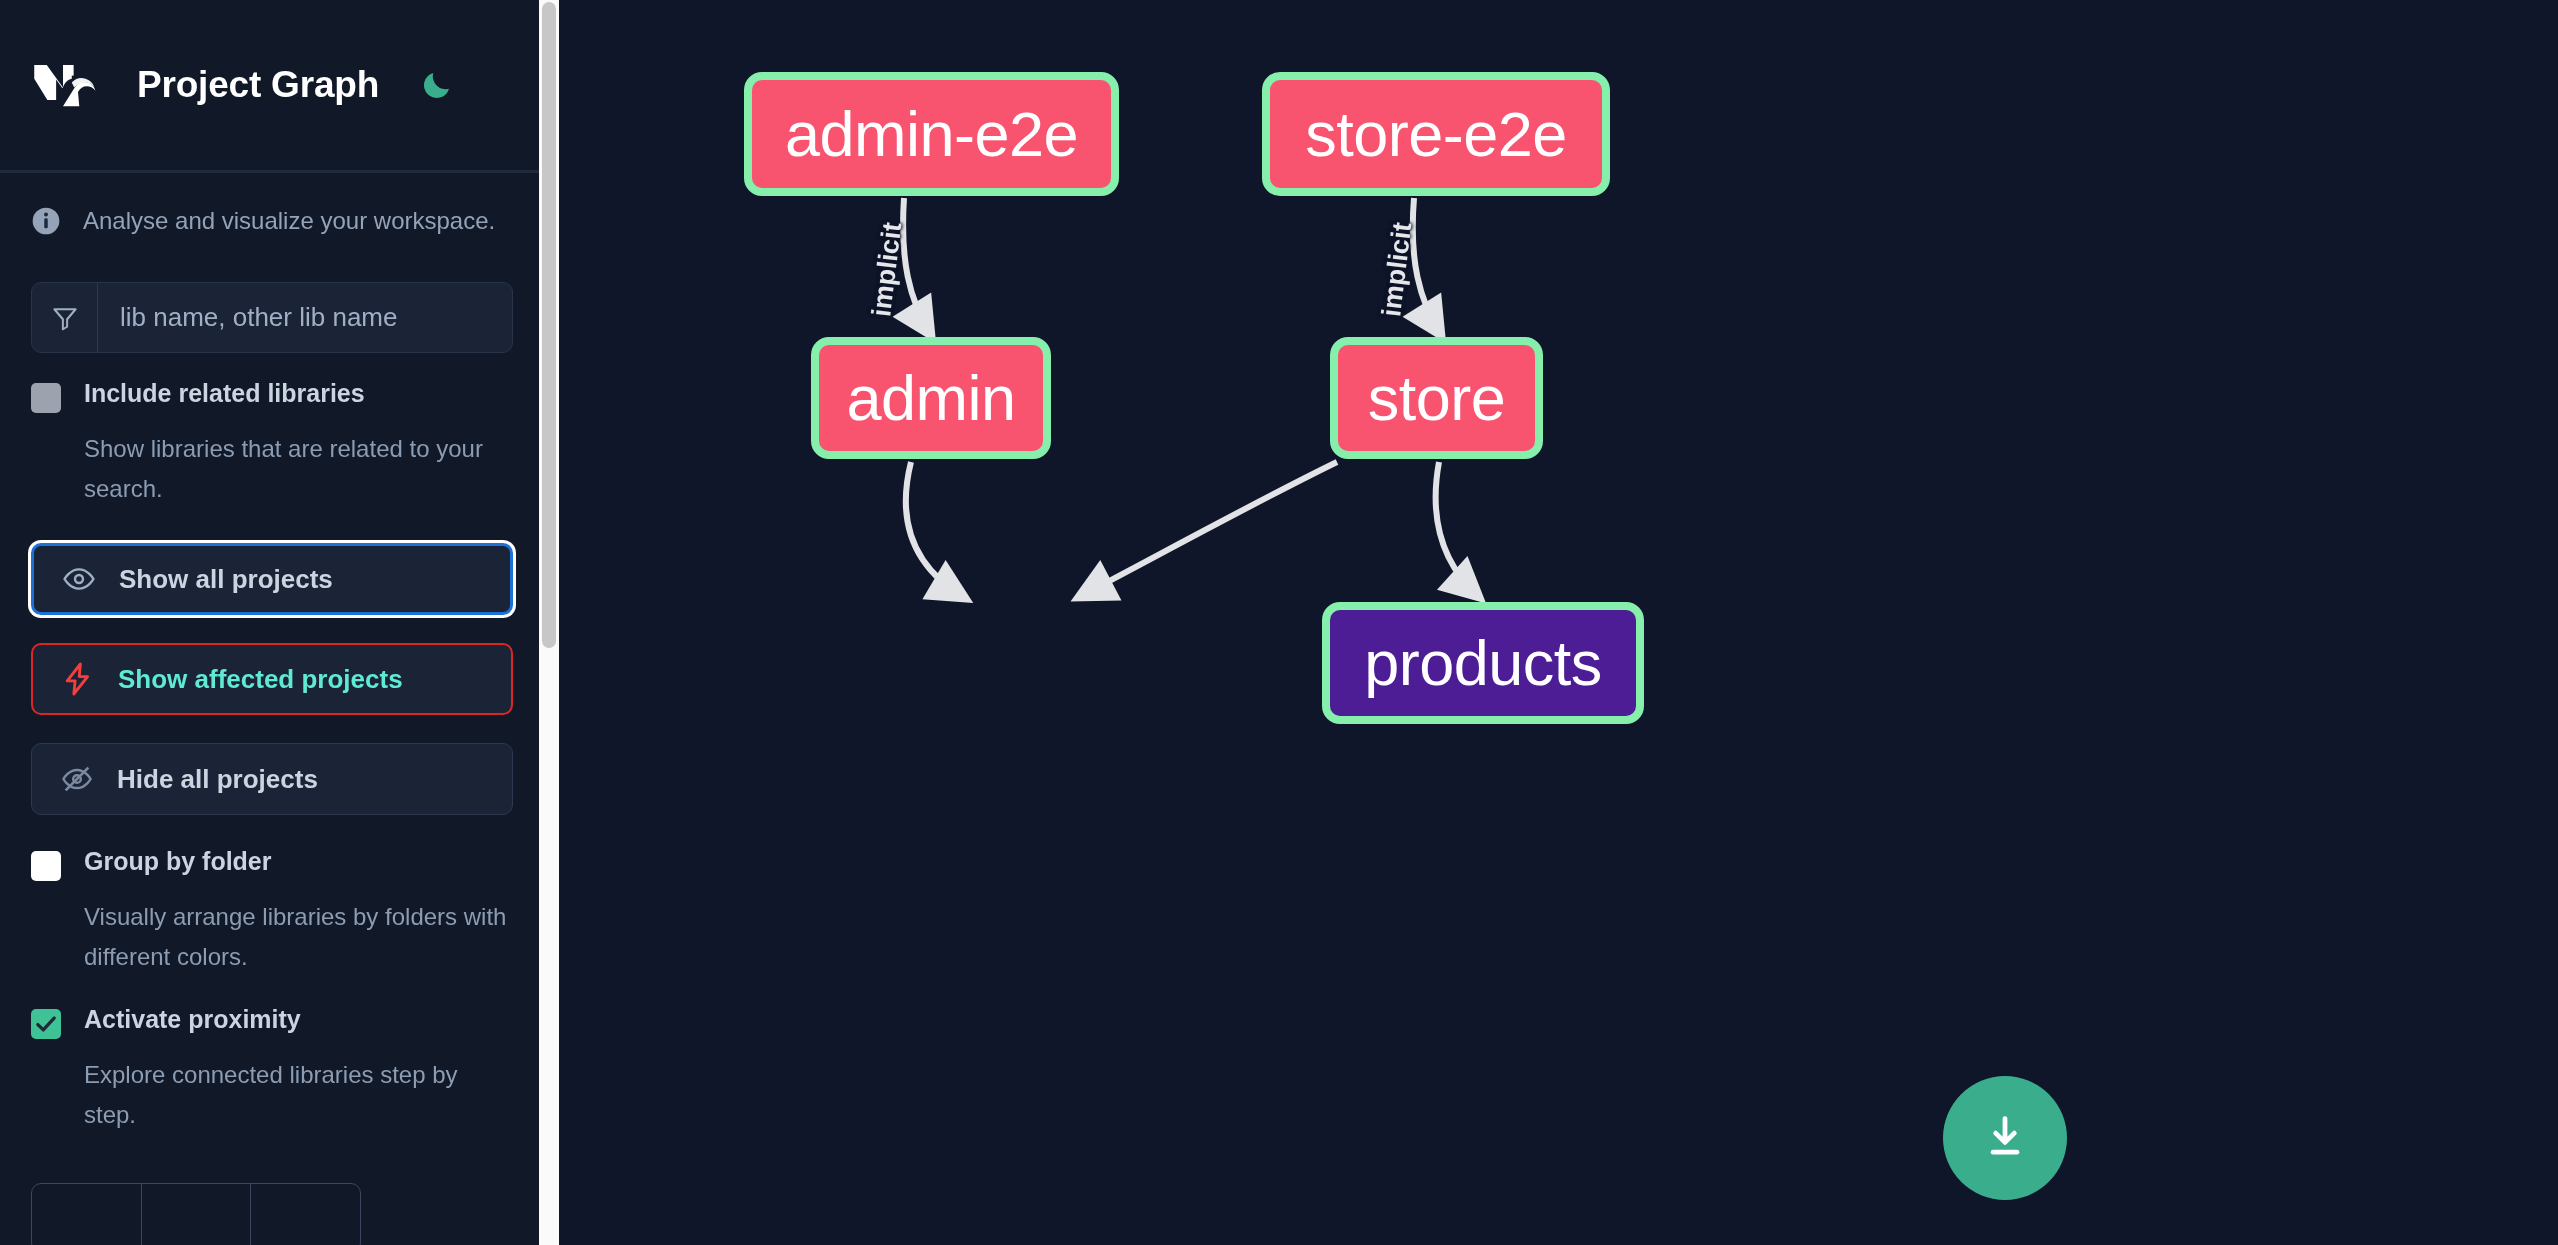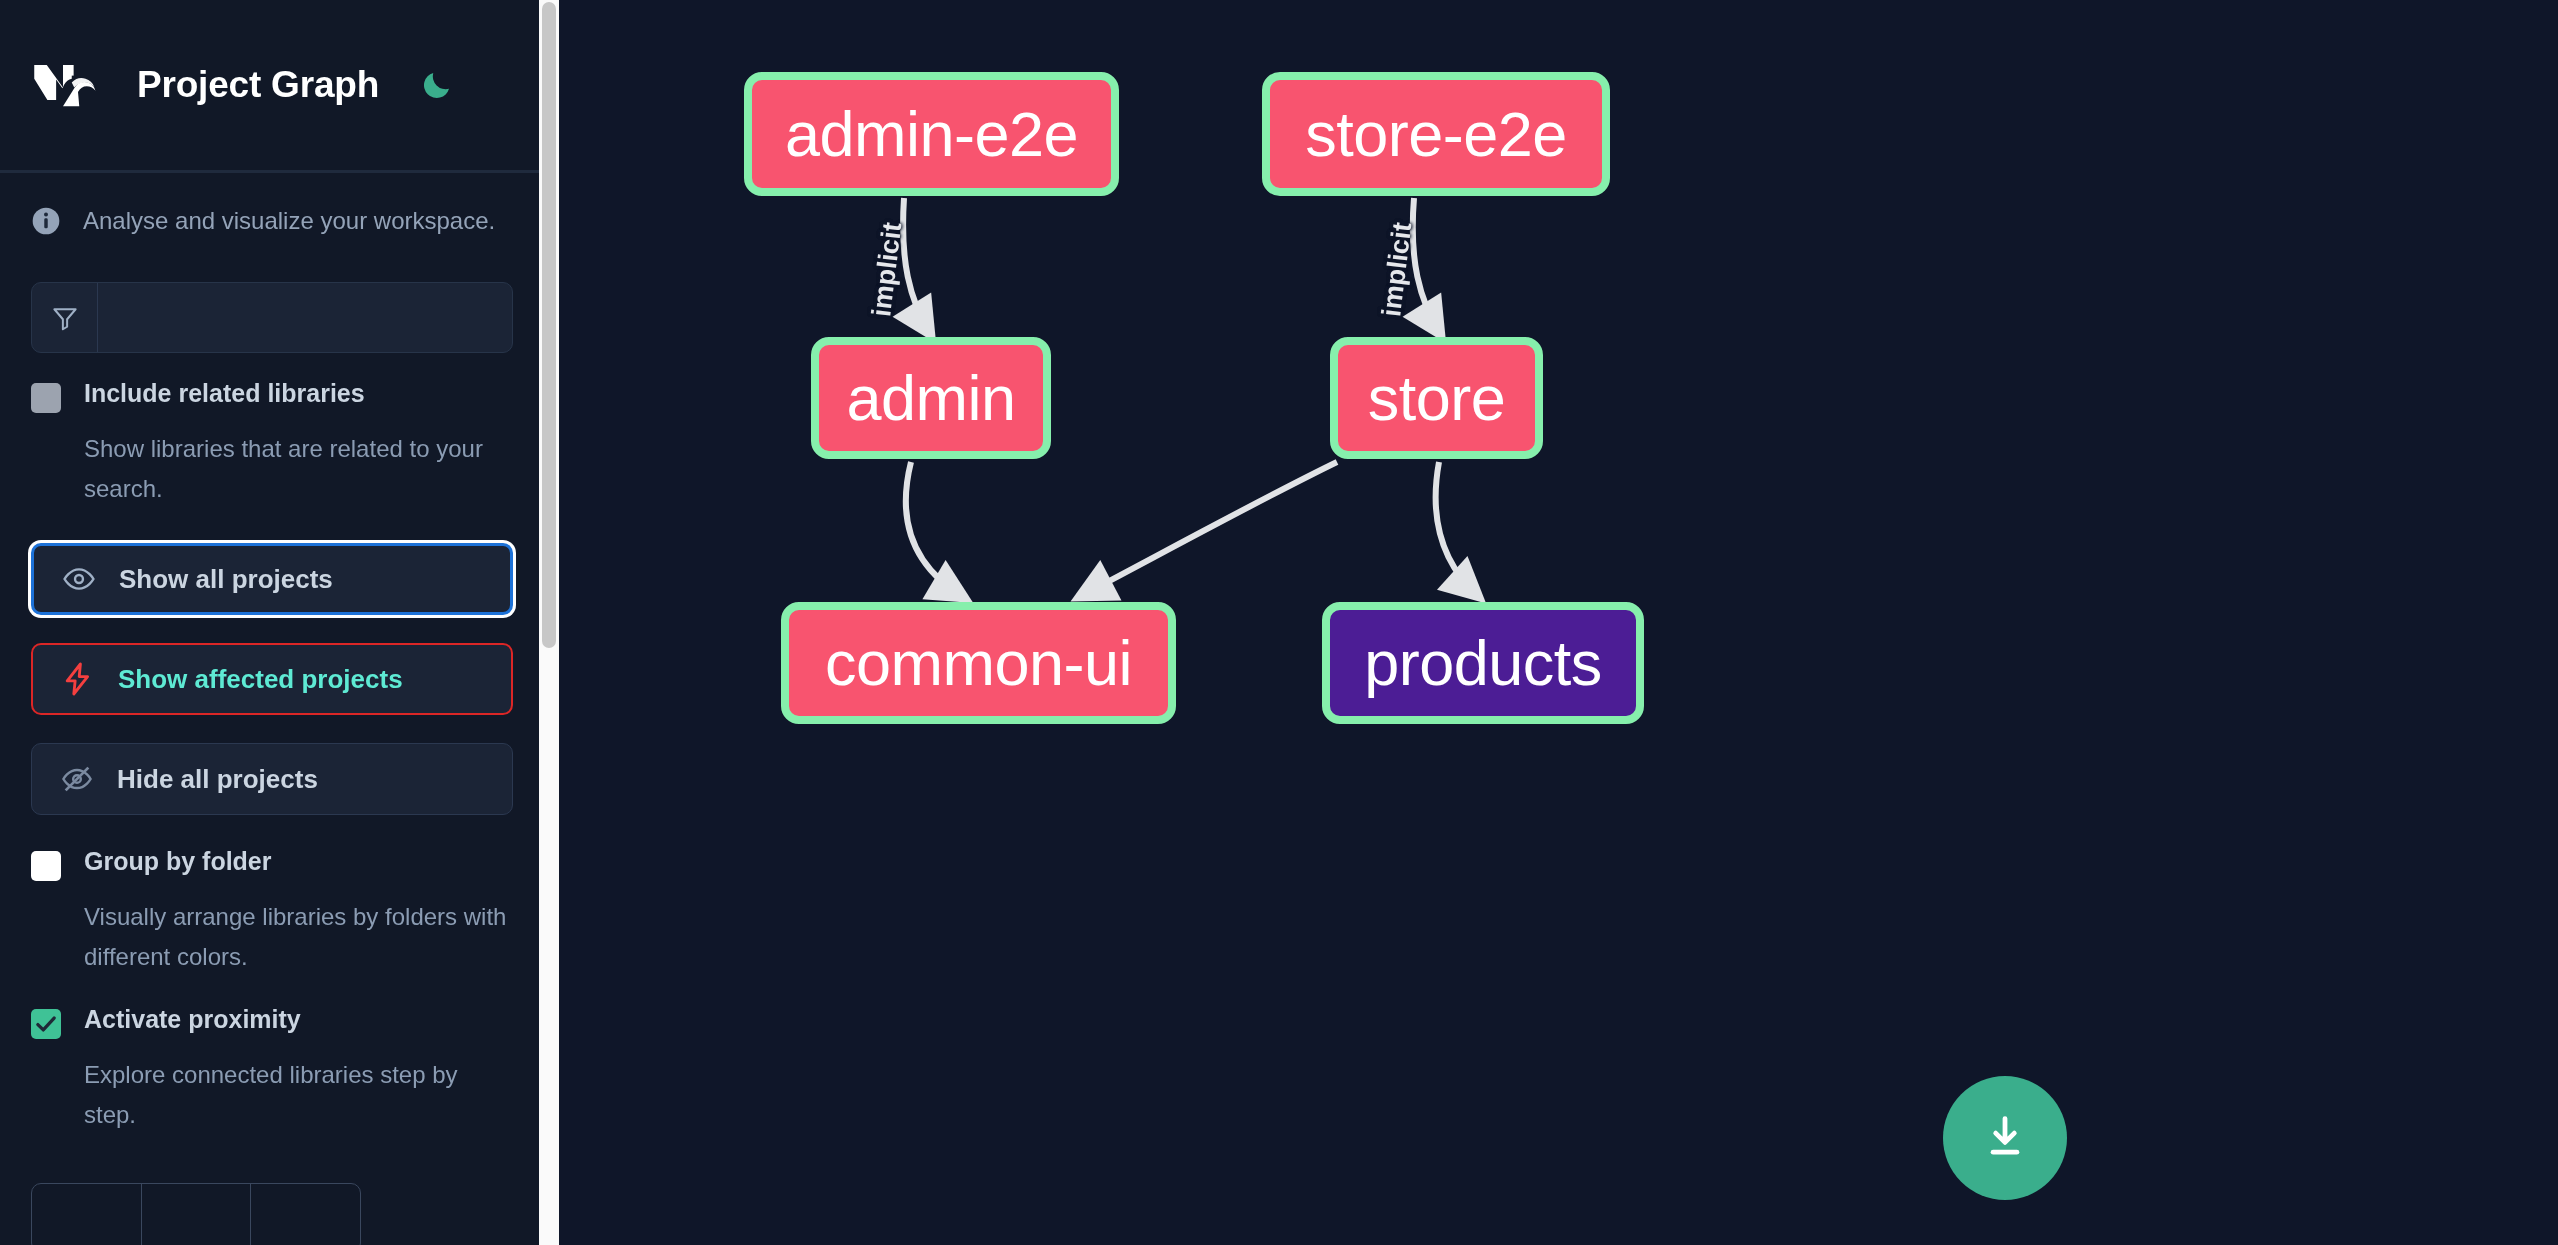--- a/index.html
+++ b/index.html
@@ -204,20 +204,21 @@
         <span class="info-text">Analyse and visualize your workspace.</span>
       </div>
 
       <div class="filter-wrap">
         <div class="filter-box">
           <span class="filter-icon-cell">
             <svg viewBox="0 0 24 24" width="30" height="30">
               <path d="M3.5 5h17l-6.8 8v6l-3.4 2v-8z" fill="none" stroke="#9fb0c6" stroke-width="1.6" stroke-linejoin="round"></path>
             </svg>
           </span>
+          <input class="filter-input" type="text" placeholder="lib name, other lib name" style="">
         </div>
       </div>
 
       <div class="checkrow">
         <span class="cbox gray"></span>
         <span class="ctext">
           <div class="clabel">Include related libraries</div>
           <div class="cdesc">Show libraries that are related to your search.</div>
         </span>
       </div>
@@ -310,23 +311,20 @@
       <span>admin-e2e</span>
     </div>
     <div class="node pink" style="left:703px;top:72px;width:348px;height:124px;">
       <span>store-e2e</span>
     </div>
     <div class="node pink" style="left:252px;top:337px;width:240px;height:122px;">
       <span>admin</span>
     </div>
     <div class="node pink" style="left:771px;top:337px;width:213px;height:122px;">
       <span>store</span>
-    </div>
-    <div class="node pink" style="left:222px;top:602px;width:395px;height:122px;">
-      <span>common-ui</span>
     </div>
     <div class="node slate" style="left:763px;top:602px;width:322px;height:122px;">
       <span>products</span>
     </div>
 
     <div class="edge-label" style="left:281px;top:254px;transform:rotate(-83deg);">implicit</div>
     <div class="edge-label" style="left:791px;top:254px;transform:rotate(-83deg);">implicit</div>
 
     <button id="download-btn">
       <span>

